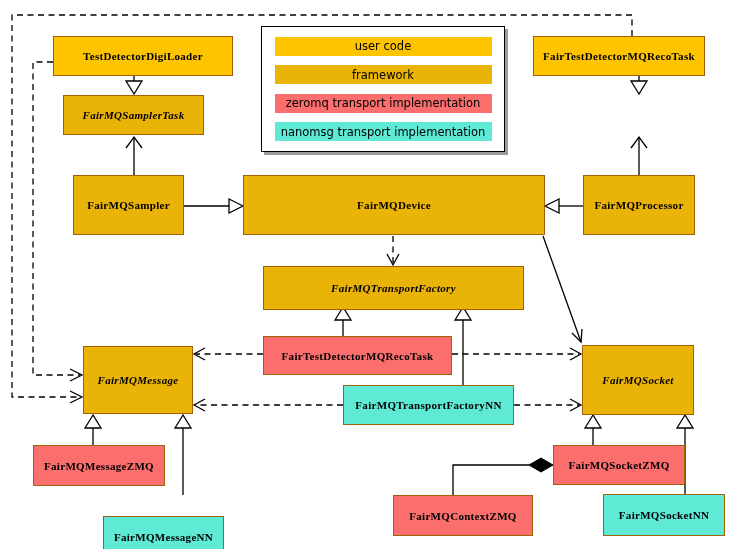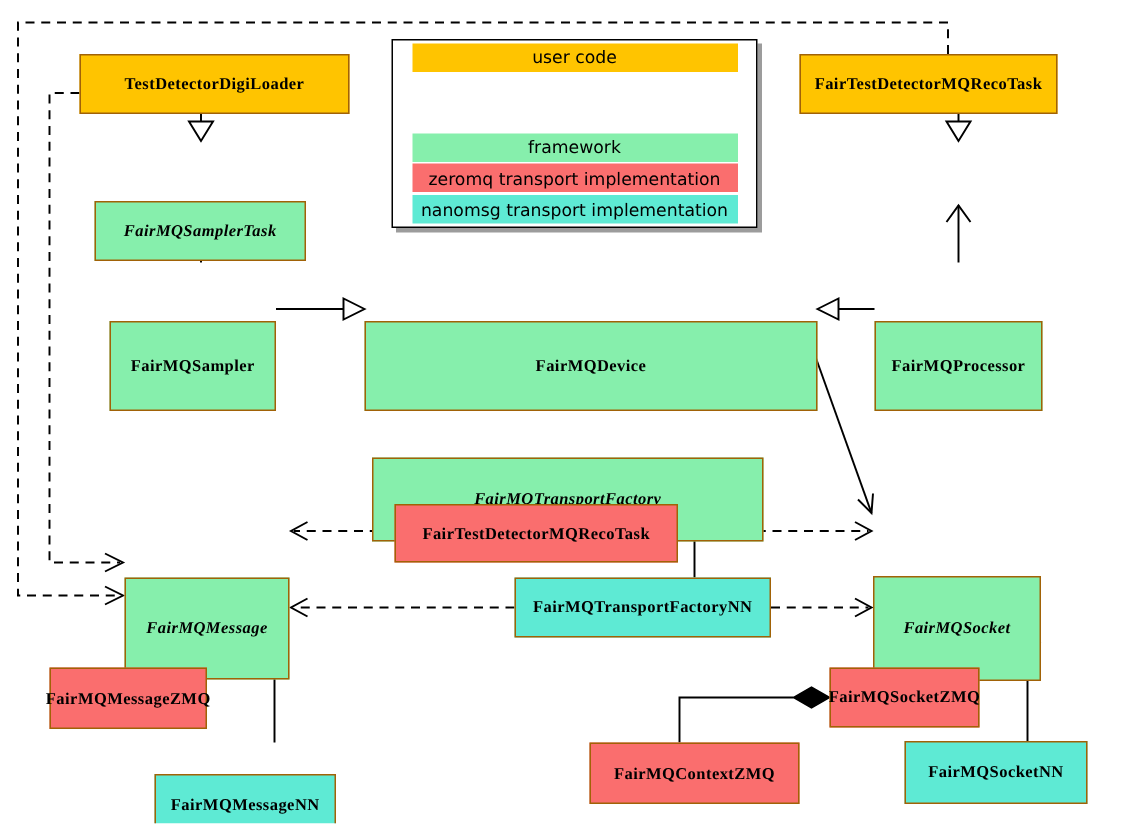--- a/index.html
+++ b/index.html
@@ -8,21 +8,21 @@
     font-family:"DejaVu Sans","Liberation Sans",sans-serif;
   }
   #edges{position:absolute;left:0;top:0;z-index:0;}
   .node{
     position:absolute;z-index:1;box-sizing:border-box;border:1px solid #a16207;
     display:flex;align-items:center;justify-content:center;text-align:center;
     font-size:11px;font-weight:bold;color:#000;letter-spacing:.3px;white-space:nowrap;font-family:Liberation Serif, serif;
   }
   .abstract{font-style:italic;}
   .c-user{background:#FFC400;}
-  .c-fw{background:#86efac;margin-top:39px;}
+  .c-fw{background:#eab308;}
   .c-zmq{background:#FA6E6E;}
   .c-nn{background:#5eead4;}
   .legend{
     position:absolute;z-index:1;left:261px;top:26px;width:244px;height:126px;
     box-sizing:border-box;border:1px solid #000;background:#fff;
     box-shadow:3px 3px 0 #9c9c9c;
     display:flex;flex-direction:column;align-items:center;justify-content:space-evenly;
   }
   .legend-row{
     width:217px;height:19px;display:flex;align-items:center;justify-content:center;
@@ -160,33 +160,33 @@
 
   <div class="node c-fw abstract" style="left:63px;top:95px;width:141px;height:40px">FairMQSamplerTask</div>
 
 
   <div class="node c-fw" style="left:73px;top:175px;width:111px;height:60px">FairMQSampler</div>
 
   <div class="node c-fw" style="left:243px;top:175px;width:302px;height:60px">FairMQDevice</div>
 
   <div class="node c-fw" style="left:583px;top:175px;width:112px;height:60px">FairMQProcessor</div>
 
-  <div class="node c-fw abstract" style="left:248px;top:266px;width:261px;height:56px">FairMQTransportFactory</div>
+  <div class="node c-fw abstract" style="left:263px;top:266px;width:261px;height:44px">FairMQTransportFactory</div>
 
   <div class="node c-zmq" style="left:263px;top:336px;width:189px;height:39px">FairTestDetectorMQRecoTask</div>
 
   <div class="node c-nn" style="left:343px;top:385px;width:171px;height:40px">FairMQTransportFactoryNN</div>
 
   <div class="node c-fw abstract" style="left:83px;top:346px;width:110px;height:68px">FairMQMessage</div>
 
   <div class="node c-fw abstract" style="left:582px;top:345px;width:112px;height:70px">FairMQSocket</div>
 
-  <div class="node c-zmq" style="left:33px;top:445px;width:105px;height:41px">FairMQMessageZMQ</div>
+  <div class="node c-zmq" style="left:33px;top:445px;width:132px;height:41px">FairMQMessageZMQ</div>
 
   <div class="node c-nn" style="left:103px;top:516px;width:121px;height:41px">FairMQMessageNN</div>
 
-  <div class="node c-zmq" style="left:553px;top:445px;width:100px;height:40px">FairMQSocketZMQ</div>
+  <div class="node c-zmq" style="left:553px;top:445px;width:132px;height:40px">FairMQSocketZMQ</div>
 
   <div class="node c-nn" style="left:603px;top:494px;width:122px;height:42px">FairMQSocketNN</div>
 
   <div class="node c-zmq" style="left:393px;top:495px;width:140px;height:41px">FairMQContextZMQ</div>
 
 </div>
 
 </body></html>

